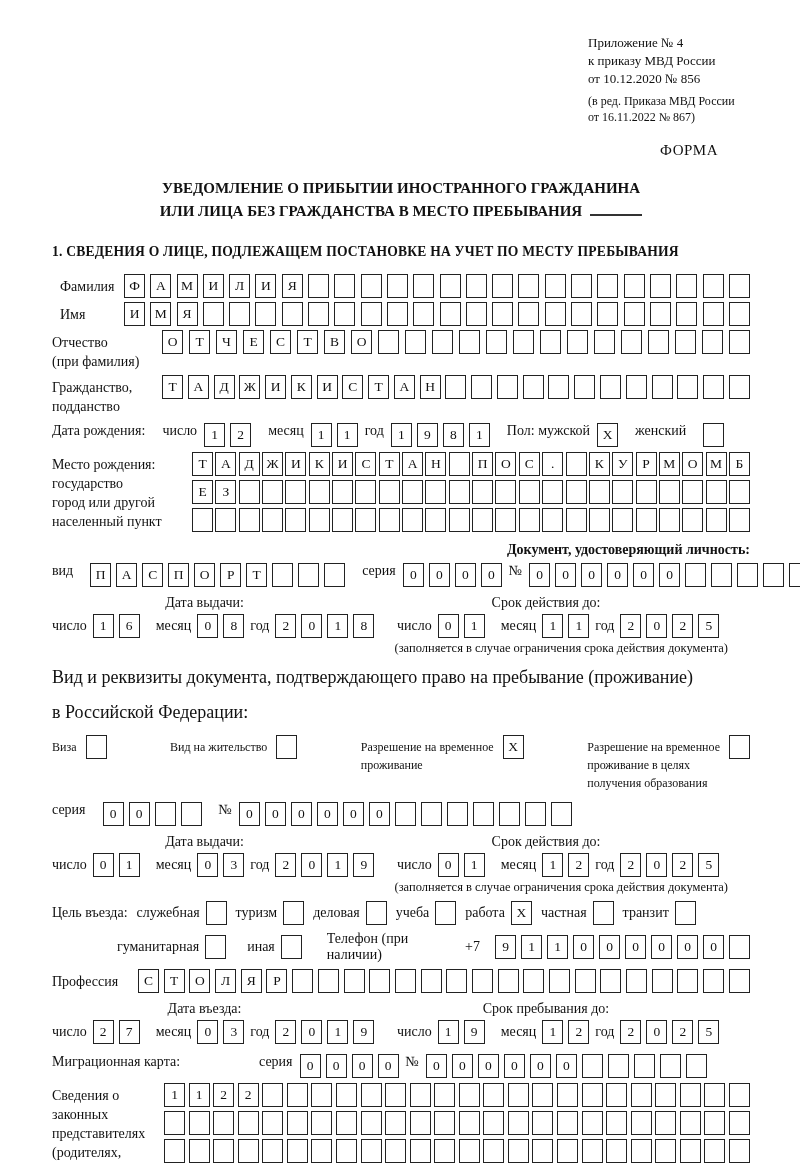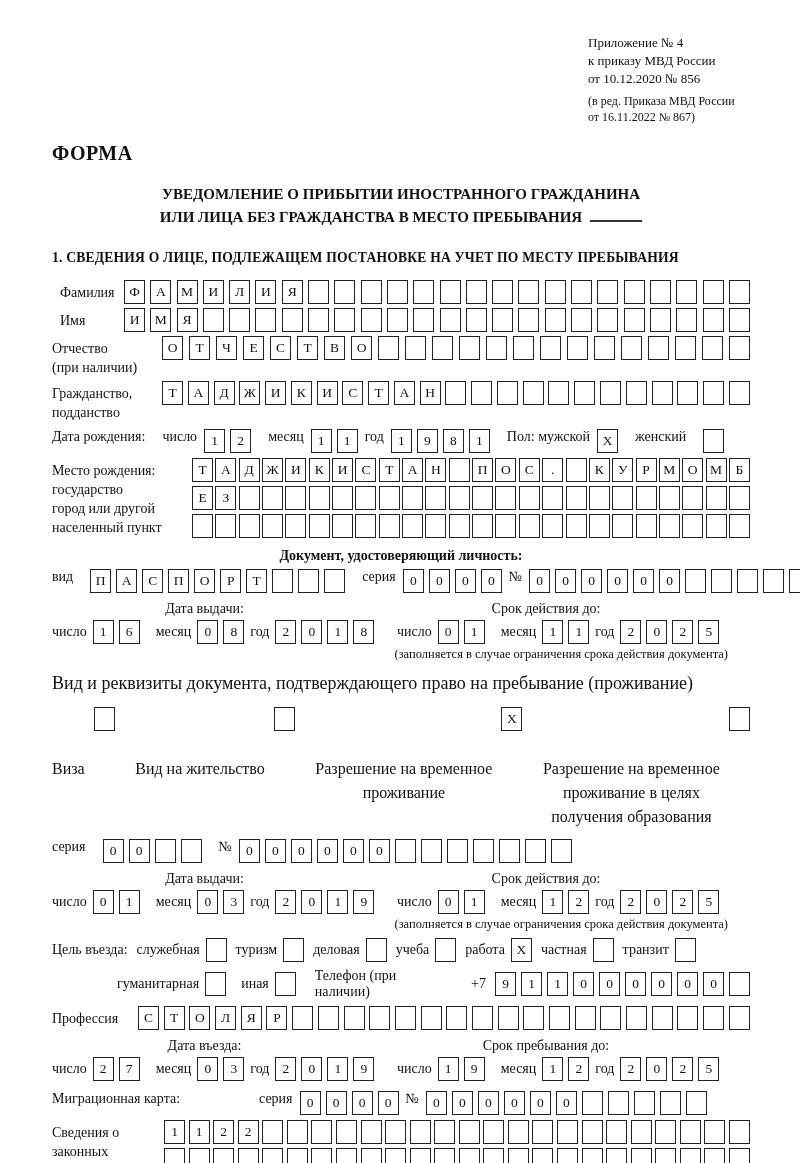--- a/index.html
+++ b/index.html
@@ -2,21 +2,21 @@
 <html><head>
 <meta charset="utf-8">
 <style>
   html,body{margin:0;padding:0;background:#fff;}
   body{width:800px;height:1163px;overflow:hidden;color:#111;}
   .page{box-sizing:border-box;width:780px;height:1163px;padding:34px 30px 0 52px;
         font-family:"Liberation Serif",serif;font-size:14px;}
   
   .appendix{margin-left:536px;font-size:13px;line-height:1.4;}
   .appendix .rev{font-size:12px;margin-top:4px;line-height:1.4;}
-  .form-label{padding-right:32px;font-weight:bold;font-size:20px;margin-top:16px;letter-spacing:.5px;}
+  .form-label{text-align:right;padding-right:32px;font-weight:normal;font-size:15px;margin-top:16px;letter-spacing:.5px;}
   
   .title{text-align:center;font-weight:bold;font-size:15px;margin-top:18px;line-height:1.55;}
   .blank-line{display:inline-block;width:52px;border-bottom:2px solid #333;height:13px;margin-left:8px;}
   .sec{font-weight:bold;font-size:13.6px;margin-top:20px;margin-bottom:14px;letter-spacing:.2px;white-space:nowrap;}
   
   .frow{display:flex;align-items:flex-start;margin-bottom:4px;}
   .flabel{flex:none;font-size:14px;padding-top:4px;line-height:1.35;}
   .w-s{width:64px;margin-left:8px;} .w-m{width:110px;} .w-place{width:140px;} .w-prof{width:86px;} .w-mig{width:200px;}
   .cells{display:flex;flex:1;justify-content:space-between;margin-bottom:0;}
   .cells+.cells{margin-top:4px;}
@@ -35,27 +35,27 @@
   .dcol-r{flex:1;}
   .dates-title{text-align:center;font-size:14px;margin-bottom:3px;}
   .dcol-l .dates-title{padding-right:40px;}
   .dcol-r .dates-title{padding-right:55px;}
   .dates-row{display:flex;align-items:center;gap:6px;}
   .note{text-align:right;padding-right:22px;font-size:12.5px;margin-top:3px;margin-bottom:6px;}
   .intro{font-size:18px;line-height:1.7;margin-top:4px;}
   
   .visa-row{display:flex;justify-content:space-between;align-items:flex-start;margin-top:8px;margin-bottom:10px;}
   .vgroup{display:flex;align-items:flex-start;gap:9px;}
-  .vlabel{font-size:16px;text-align:center;line-height:1.5;padding-top:3px;margin-top:47px;}
+  .vlabel{font-size:12px;line-height:1.5;padding-top:3px;}
   
   .purpose{display:flex;align-items:center;justify-content:flex-start;gap:9px;margin-bottom:6px;max-width:680px;}
-  .purpose2{margin-left:65px;display:flex;align-items:center;gap:9px;margin-bottom:6px;}
+  .purpose2{margin-left:65px;display:flex;align-items:center;gap:15px;margin-bottom:6px;}
   .opt{display:flex;align-items:center;gap:6px;}
   .opt-gap{margin-left:6px;}
-  .center-bold{text-align:center;font-weight:bold;font-size:14px;margin:6px 0 5px 0;}
+  .center-bold{text-align:right;font-weight:bold;font-size:14px;margin:6px 0 5px 0;}
   .reps-note{font-size:12.5px;margin-left:118px;margin-top:6px;}
   .mt6{margin-top:6px;} .mt10{margin-top:10px;}
 </style>
 </head>
 <body>
 
 <div class="page">
 
   <div class="appendix">
     <div>Приложение № 4</div>
@@ -133,21 +133,21 @@
         <span class="cell"></span>
         <span class="cell"></span>
         <span class="cell"></span>
         <span class="cell"></span>
       </div>
   </div>
 
   <div class="frow">
     <div class="flabel w-m">
       <div>Отчество</div>
-      <div>(при наличии)</div>
+      <div>(при фамилия)</div>
     </div>
     <div class="cells">
         <span class="cell">О</span>
         <span class="cell">Т</span>
         <span class="cell">Ч</span>
         <span class="cell">Е</span>
         <span class="cell">С</span>
         <span class="cell">Т</span>
         <span class="cell">В</span>
         <span class="cell">О</span>
@@ -398,20 +398,21 @@
             <span class="cell">0</span>
             <span class="cell">2</span>
             <span class="cell">5</span>
           </span>
       </div>
     </div>
   </div>
   <div class="note">(заполняется в случае ограничения срока действия документа)</div>
 
   <div class="intro">Вид и реквизиты документа, подтверждающего право на пребывание (проживание)</div>
+  <div class="intro">в Российской Федерации:</div>
 
   <div class="visa-row">
     <div class="vgroup">
       <span class="vlabel">Виза</span>
       <span class="cells-inline">
           <span class="cell"></span>
         </span>
     </div>
     <div class="vgroup">
       <span class="vlabel">Вид на жительство</span>

